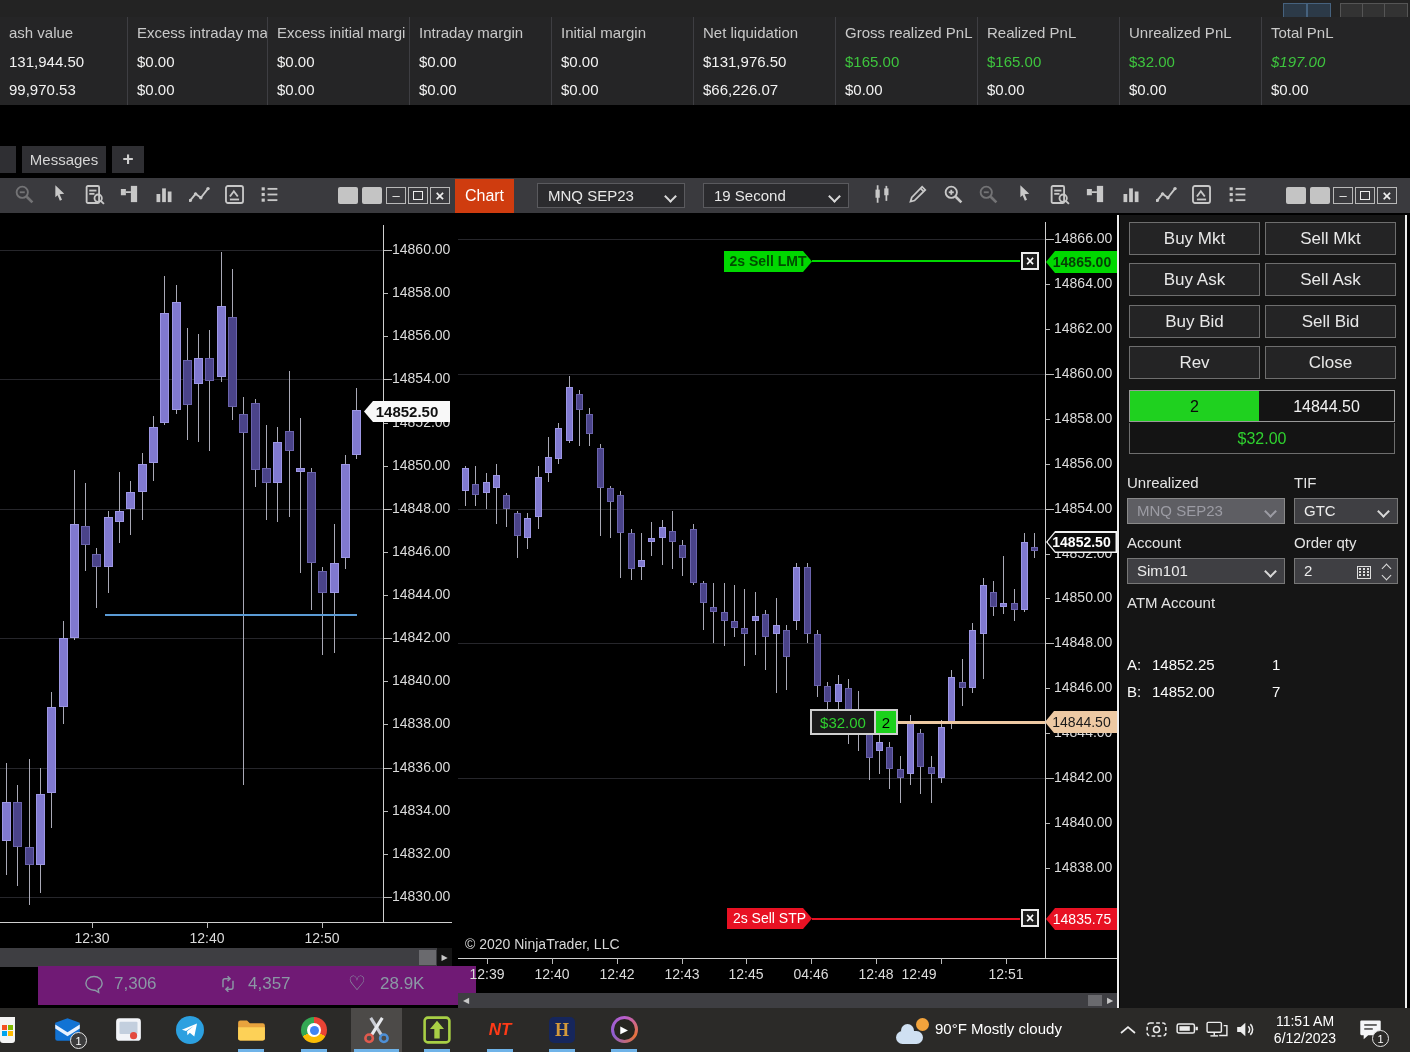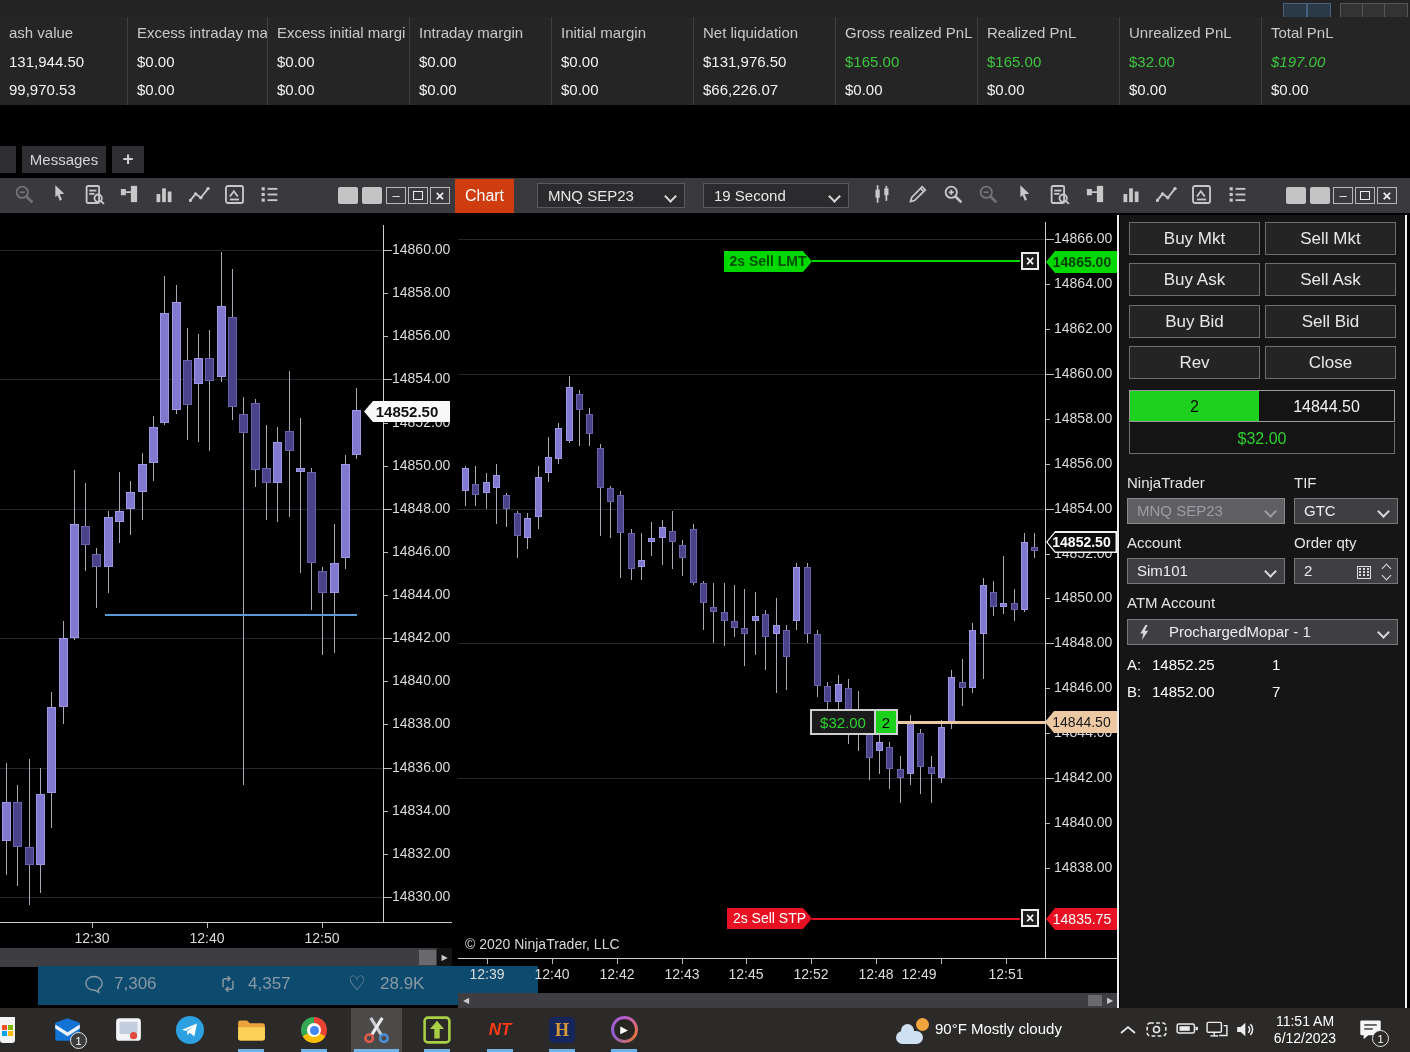--- a/index.html
+++ b/index.html
@@ -75,21 +75,21 @@
      text-align:center;line-height:22px;}
   #cur-left{left:364px;top:401px;width:86px;height:21px;background:#f8f8f8;color:#101010;
      font-size:15px;font-weight:bold;text-align:center;line-height:21px;
      clip-path:polygon(9px 0,100% 0,100% 100%,9px 100%,0 50%);z-index:7;}
   #mcopy{left:465px;top:936px;font-size:14px;color:#d8d8d8;}
   
   .scroll{background:#3e3e42;}
   .shandle{position:absolute;background:#6a6a6e;}
   .sarrow{position:absolute;color:#c8c8c8;font-size:8px;text-align:center;}
   
-  #tweetbar{left:38px;top:966px;width:500px;height:39px;background:#0c4a6e;color:#8b98a5;}
+  #tweetbar{left:38px;top:966px;width:438px;height:39px;background:#701a75;color:#8b98a5;}
   .tstat{position:absolute;top:8px;font-size:17px;}
   .tsicon{position:absolute;top:8px;width:20px;height:20px;color:#8b98a5;}
   
   #panel{left:1120px;top:215px;width:287px;height:793px;background:#151515;}
   .obtn{position:absolute;width:131px;height:33px;background:#242425;border:1px solid #6e6e6e;
      color:#e8e8e8;font-size:17px;text-align:center;line-height:31px;box-sizing:border-box;}
   #posqty{left:9px;top:175px;width:131px;height:32px;background:#1fd11f;color:#0a0a0a;font-size:16px;
      text-align:center;line-height:32px;border:1px solid #9a9a9a;box-sizing:border-box;}
   #pospx{left:139px;top:175px;width:136px;height:32px;background:#141414;color:#f2f2f2;font-size:16px;
      text-align:center;line-height:32px;border:1px solid #9a9a9a;border-left:none;box-sizing:border-box;}
@@ -690,21 +690,21 @@
     <div class="tlabel" style="left: 29px;">12:39</div>
     <div class="ttick" style="left: 94px;"></div>
     <div class="tlabel" style="left: 94px;">12:40</div>
     <div class="ttick" style="left: 159px;"></div>
     <div class="tlabel" style="left: 159px;">12:42</div>
     <div class="ttick" style="left: 224px;"></div>
     <div class="tlabel" style="left: 224px;">12:43</div>
     <div class="ttick" style="left: 288px;"></div>
     <div class="tlabel" style="left: 288px;">12:45</div>
     <div class="ttick" style="left: 353px;"></div>
-    <div class="tlabel" style="left: 353px;">12:52</div>
+    <div class="tlabel" style="left: 353px;">04:46</div>
     <div class="ttick" style="left: 418px;"></div>
     <div class="tlabel" style="left: 418px;">12:48</div>
     <div class="ttick" style="left: 483px;"></div>
     <div class="tlabel" style="left: 461px;">12:49</div>
     <div class="ttick" style="left: 548px;"></div>
     <div class="tlabel" style="left: 548px;">12:51</div>
   </div>
 
 <div class="abs scroll" style="left:458px;top:993px;width:660px;height:15px">
   <div class="sarrow" style="left:2px;top:3px;width:12px">◀</div>
@@ -714,21 +714,21 @@
 
 <div class="abs vline" style="left:1117px;top:215px;height:793px"></div>
 <div class="abs vline" style="left:1405px;top:215px;height:793px"></div>
 
 <div class="abs" id="panel">
   <div id="pbuttons"></div>
   <div class="abs" id="posqty">2</div>
   <div class="abs" id="pospx">14844.50</div>
   <div class="abs" id="pospnl">$32.00</div>
 
-  <div class="plab" style="left:7px;top:259px">NinjaTrader</div>
+  <div class="plab" style="left:7px;top:259px">Unrealized</div>
   <div class="plab" style="left:174px;top:259px">TIF</div>
   <div class="dd disabled" style="left:7px;top:283px;width:158px">
     <span>MNQ SEP23</span>
     <span class="chev" style="border-color:#9c9ca4"></span>
   </div>
   <div class="dd" style="left:174px;top:283px;width:104px">
     <span>GTC</span>
     <span class="chev"></span>
   </div>
 
@@ -743,29 +743,20 @@
     <span class="calc">
         <i></i>
       </span>
     <span class="spin">
         <span class="u"></span>
         <span class="d"></span>
       </span>
   </div>
 
   <div class="plab" style="left:7px;top:379px">ATM Account</div>
-  <div class="dd" style="left:7px;top:404px;width:271px">
-    <span style="position:absolute;left:10px;top:5px">
-        <svg viewBox="0 0 12 16" width="12" height="15">
-          <path d="M7.5 0 L2 9 H5.3 L3.8 16 L10.5 6.2 H6.8 L9.8 0 Z" fill="#d8d8d8"></path>
-        </svg>
-      </span>
-    <span style="margin-left:32px">ProchargedMopar - 1</span>
-    <span class="chev"></span>
-  </div>
 
   <div class="ablab" style="left:7px;top:441px">A:</div>
   <div class="ablab" style="left:32px;top:441px">14852.25</div>
   <div class="ablab" style="left:152px;top:441px">1</div>
   <div class="ablab" style="left:7px;top:468px">B:</div>
   <div class="ablab" style="left:32px;top:468px">14852.00</div>
   <div class="ablab" style="left:152px;top:468px">7</div>
 <div class="obtn" style="left: 9px; top: 7px;">Buy Mkt</div>
     <div class="obtn" style="left: 145px; top: 7px;">Sell Mkt</div>
     <div class="obtn" style="left: 9px; top: 48px;">Buy Ask</div>

